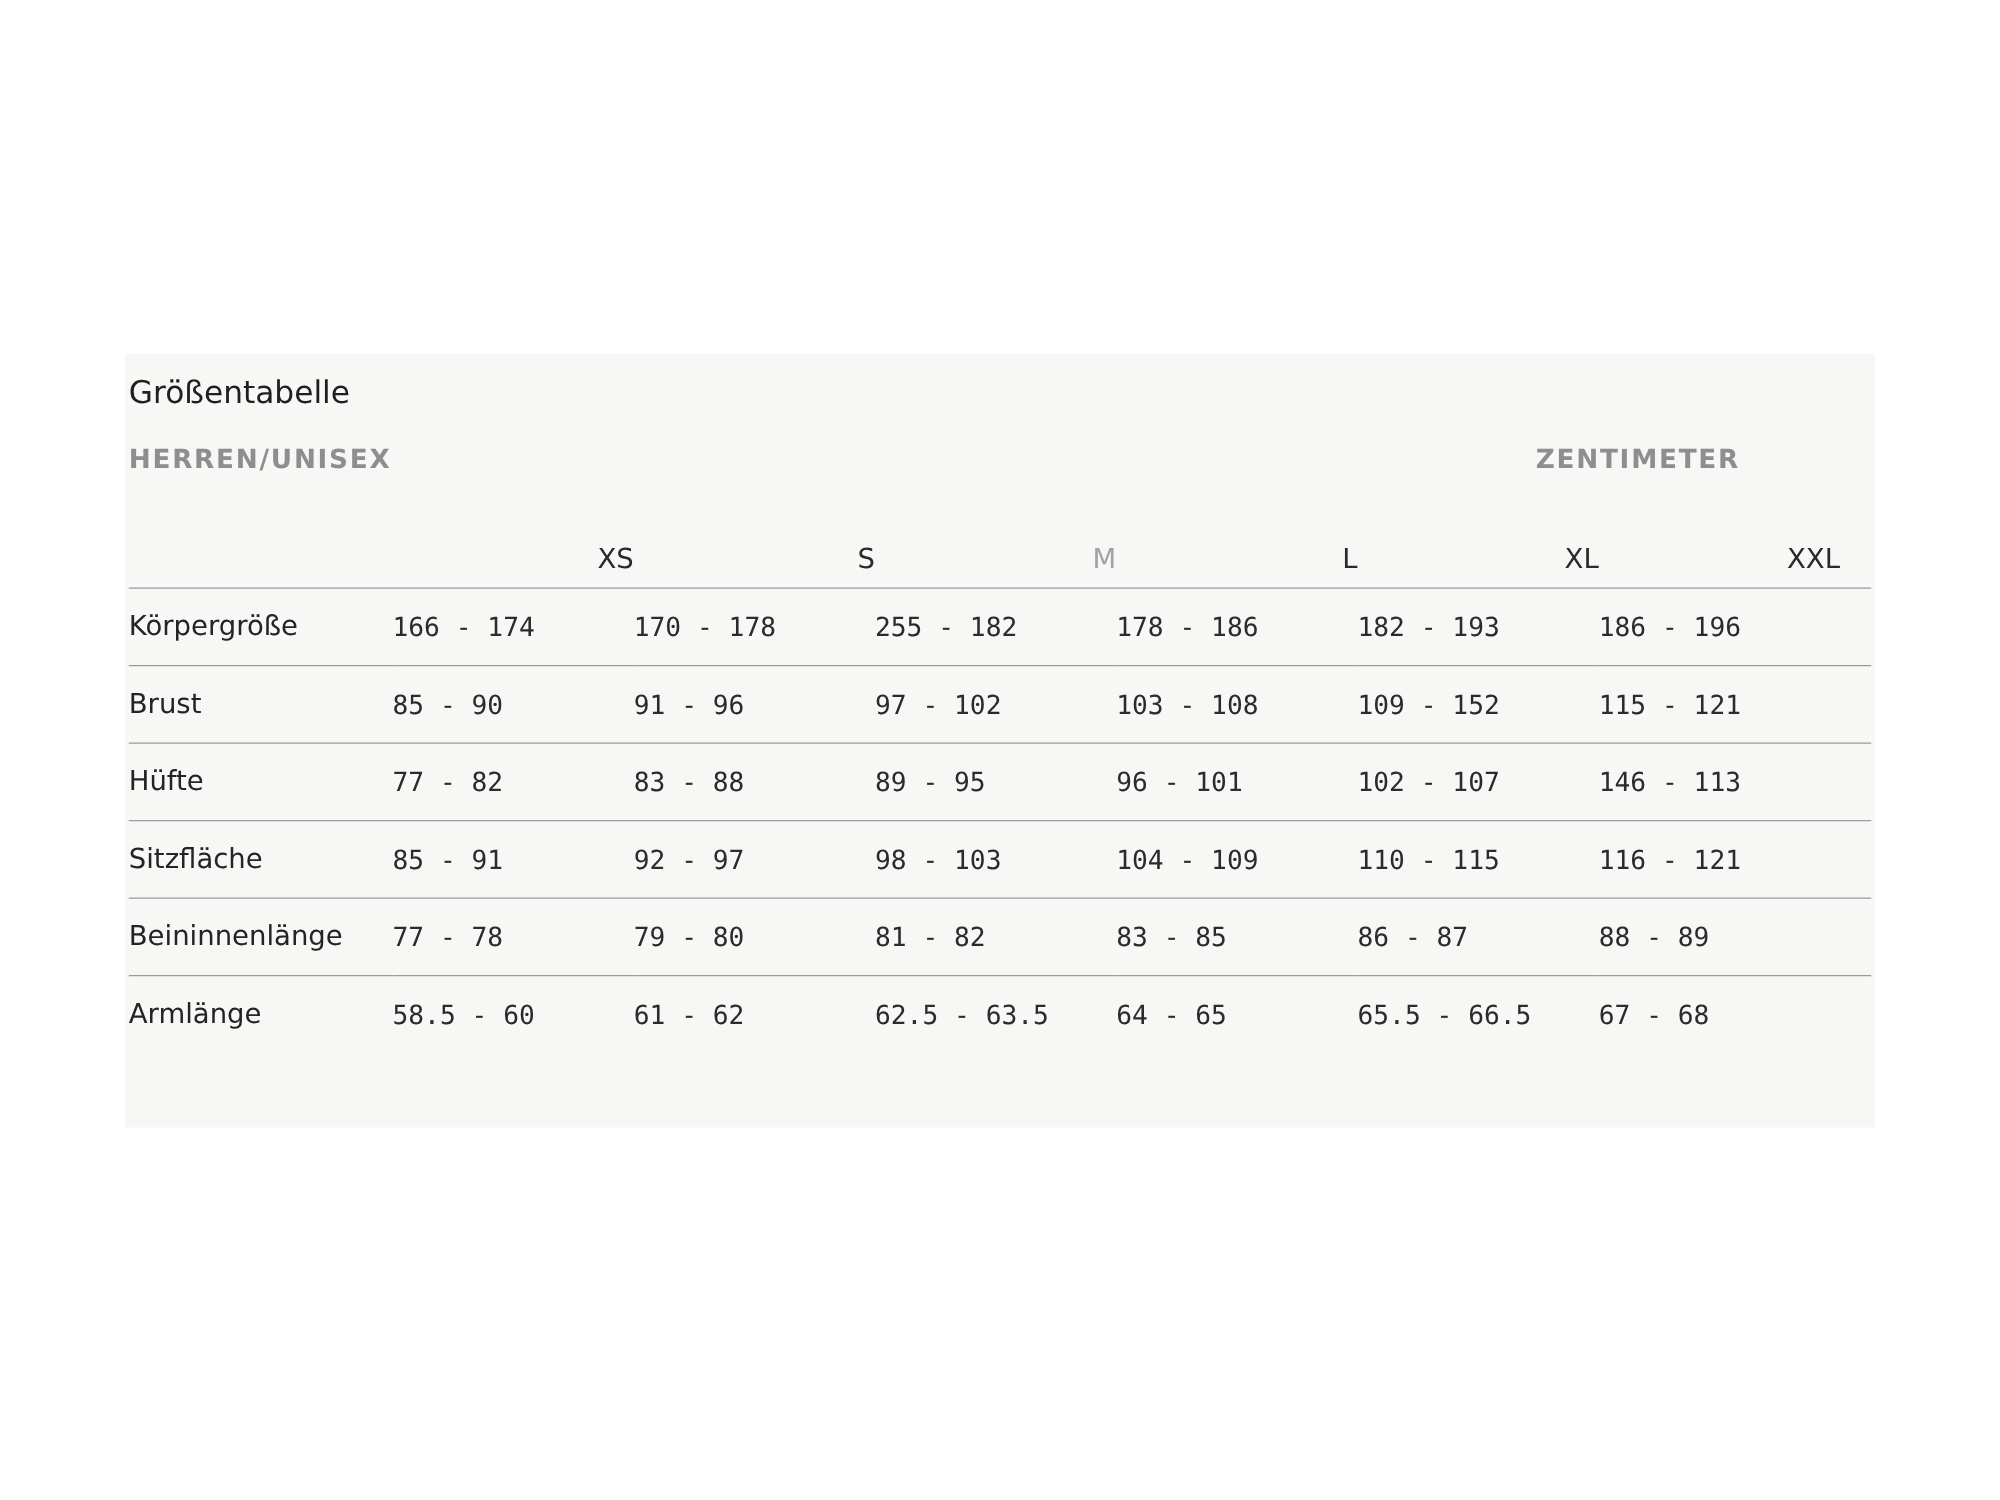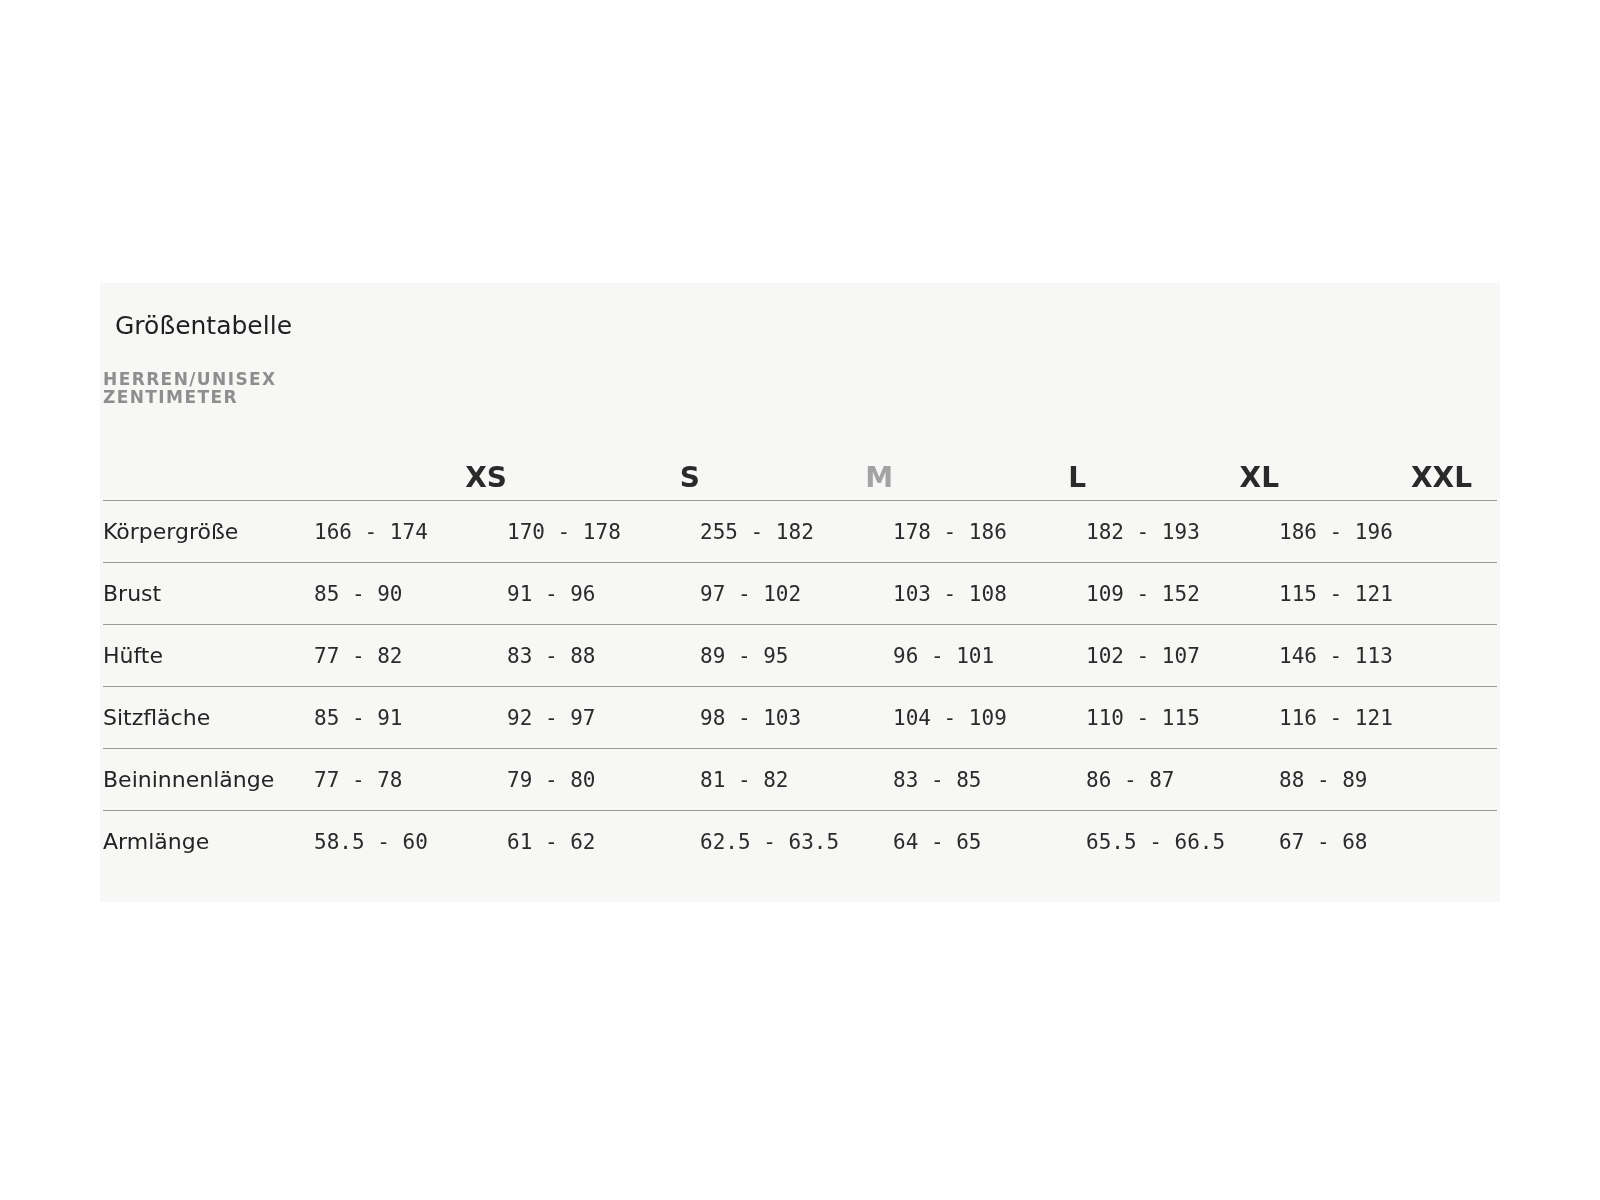--- a/index.html
+++ b/index.html
@@ -8,41 +8,41 @@
     background:var(--page-bg,#ffffff);
     font-family:"DejaVu Sans","Liberation Sans",sans-serif;
     overflow:hidden;position:relative;
   }
   .panel{
     position:absolute;left:100px;top:283px;
     width:1400px;height:619px;
     background:var(--panel-bg,#f7f7f5);
   }
   .title{
-    margin:12px;padding:17px 0 0 3px;
+    margin:0;padding:17px 0 0 3px;
     font-size:25px;line-height:28px;
     font-weight:500;color:#1f1f1f;
   }
   .meta{
     display:flex;justify-content:space-between;align-items:baseline;
     margin:30px 3px 0 3px;
-    font-size:17px;line-height:18px;font-weight:700;
-    letter-spacing:1.4px;color:var(--muted,#8e8e8e);flex-direction:column;
+    font-size:21px;line-height:18px;font-weight:700;
+    letter-spacing:1.4px;color:var(--muted,#8e8e8e);
   }
   .meta .unit{margin-right:105px;}
   table.size-table{
     border-collapse:collapse;table-layout:fixed;
     width:1394px;margin:49px 0 0 3px;
   }
   .c-label{width:211px;}
   .c-size{width:193px;}
   .c-last{width:218px;}
   table.size-table thead th{
     height:45px;vertical-align:middle;
-    text-align:right;font-size:28px;font-weight:700;color:#2a2a2a;
+    text-align:right;font-size:22px;font-weight:400;color:#2a2a2a;
     padding:0;
   }
   table.size-table thead th.muted{color:#a3a3a3;}
   table.size-table thead th.corner{text-align:left;}
   table.size-table tbody tr{border-top:1px solid var(--line,#9a9a9a);}
   table.size-table tbody th{
     height:61px;text-align:left;vertical-align:middle;
     font-weight:400;font-size:22px;color:#242424;padding:0;
   }
   table.size-table tbody td{

